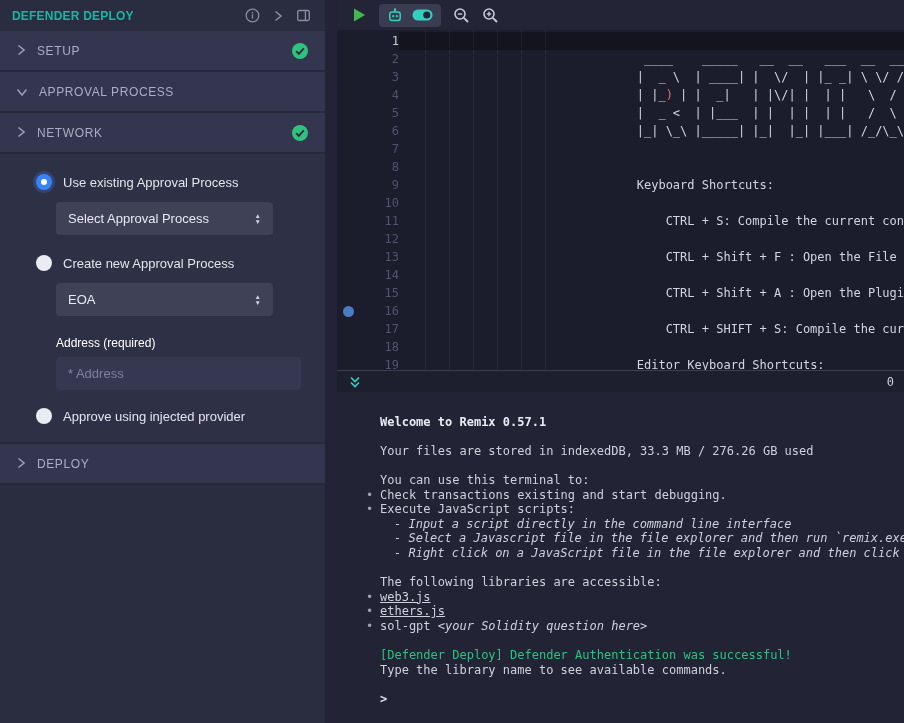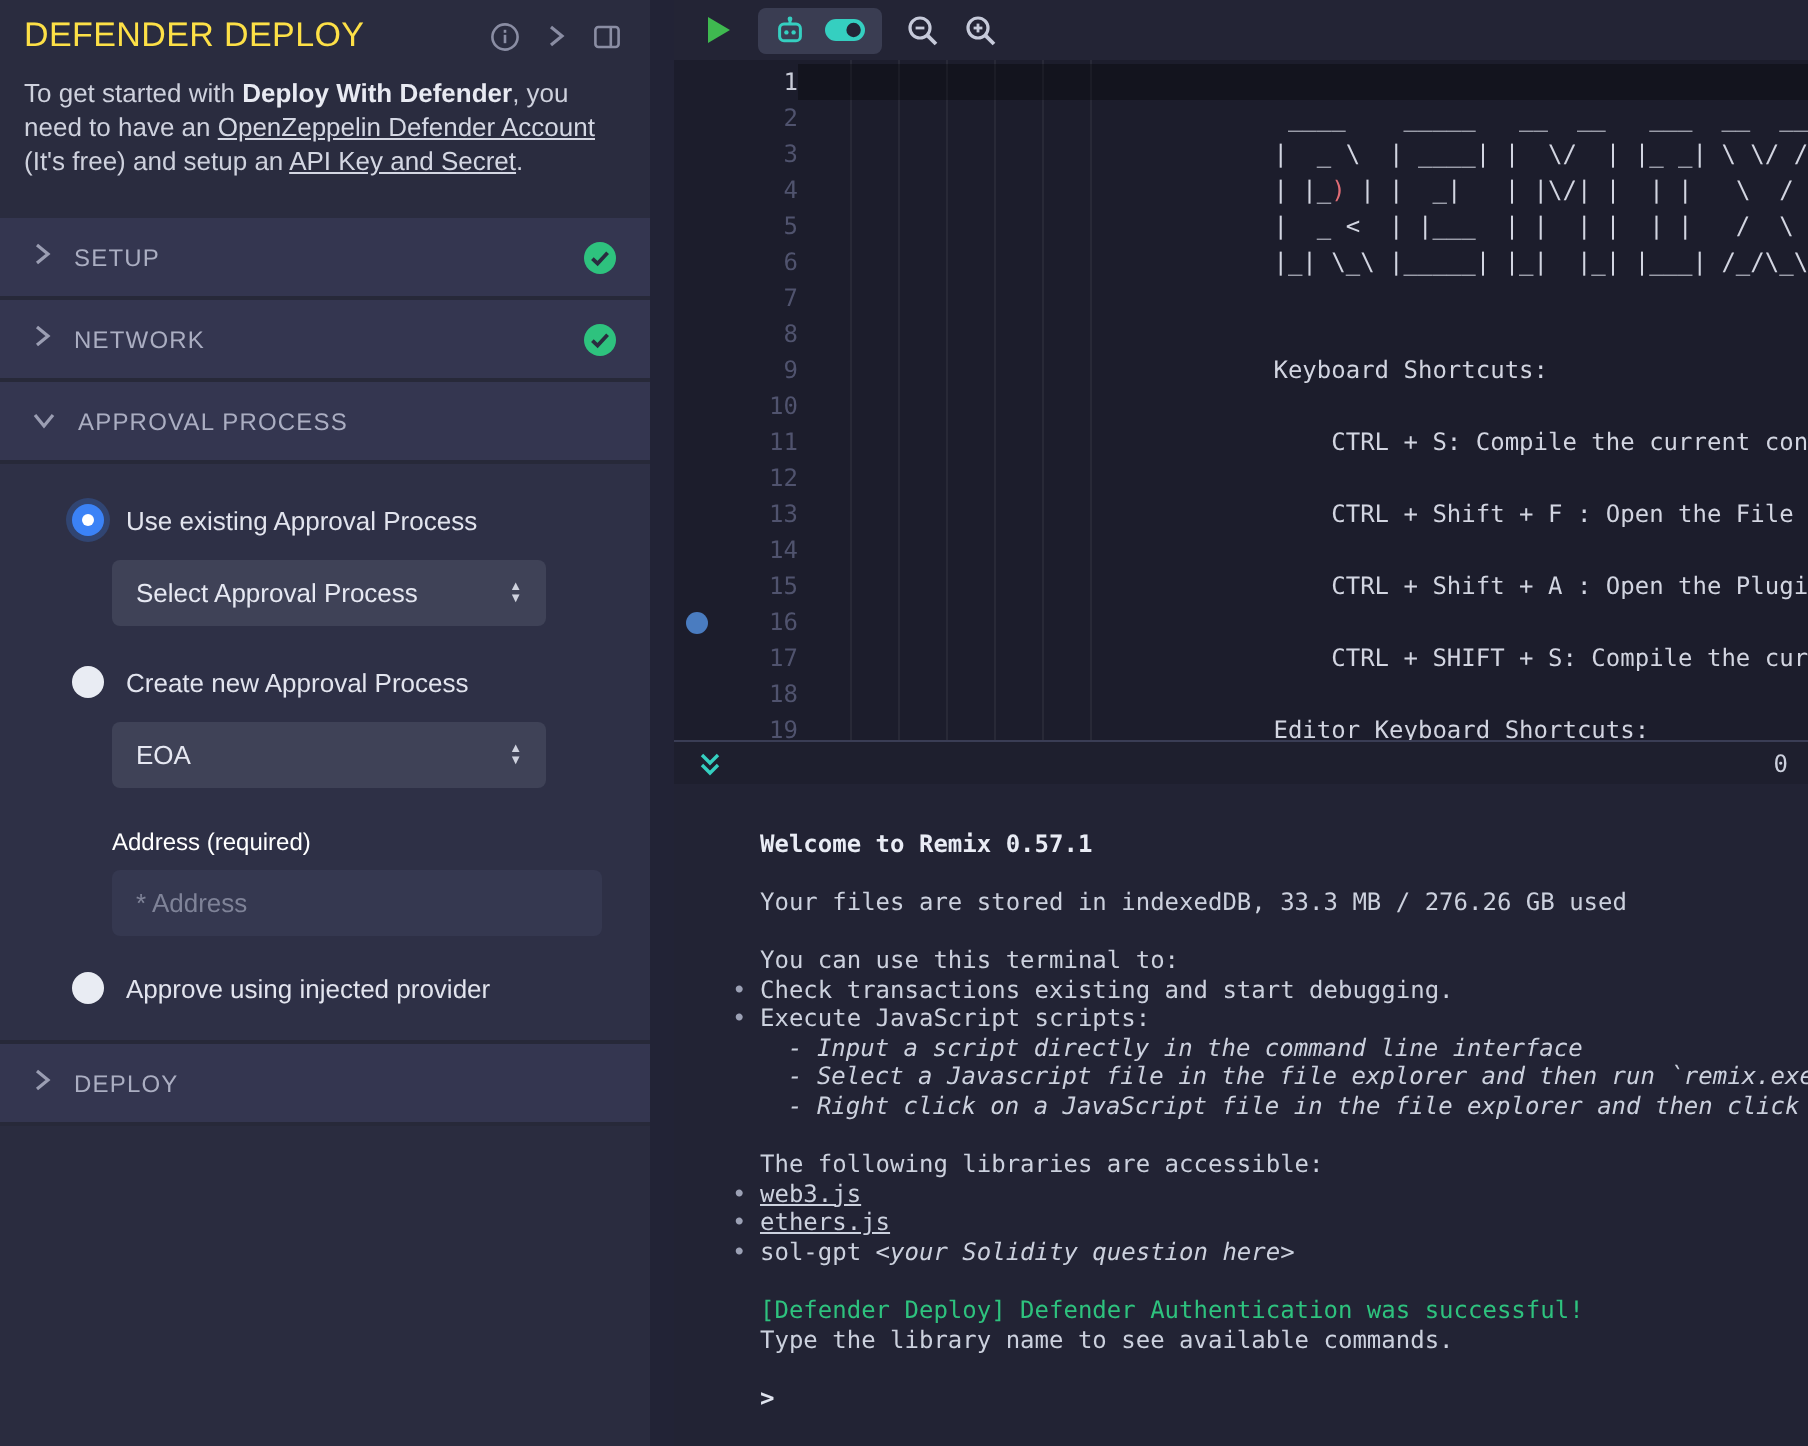--- a/index.html
+++ b/index.html
@@ -6,21 +6,21 @@
     --accent:#3b82f6; --success:#2ec27e; --teal:#35cfc0;
   }
   *{box-sizing:border-box}
   html,body{margin:0;padding:0;background:#222336;}
   body{width:904px;height:723px;overflow:hidden;font-family:"Liberation Sans",sans-serif;}
   .app{display:flex;width:904px;height:723px;}
 
   
   .sidebar{width:325px;flex-shrink:0;background:#2a2c3f;color:#cfd2de;display:flex;flex-direction:column;}
   .panel-head{display:flex;align-items:center;justify-content:space-between;padding:8px 14px 4px 12px;}
-  .panel-title{font-size:17px;font-weight:400;color:#fde047;margin:0;letter-spacing:.2px;}
+  .panel-title{font-size:12px;font-weight:700;color:#14b8a6;margin:0;letter-spacing:.2px;}
   .head-icons{display:flex;gap:12px;align-items:center;}
   .head-icons span{display:flex;cursor:pointer;}
   .intro{font-size:13px;line-height:17px;color:#ced1dd;margin:0;padding:6px 16px 16px 12px;}
   .intro b{color:#e8eaf2;}
   .intro a{color:#d4d7e3;text-decoration:underline;cursor:pointer;}
 
   .sections{margin-top:4px;}
   .section-head{height:41px;background:#343650;display:flex;align-items:center;gap:11px;padding:0 16px;border-bottom:2px solid #272939;cursor:pointer;}
   .sec-label{font-size:12px;color:#abaec2;letter-spacing:.6px;}
   .section-head .check{margin-left:auto;display:flex;}
@@ -93,61 +93,60 @@
         </span>
         <span>
           <svg width="15" height="15" viewBox="0 0 15 15">
               <rect x="1.7" y="2.5" width="11.6" height="10" rx="1.5" fill="none" stroke="#8a8da3" stroke-width="1.3"></rect>
               <line x1="9.4" y1="2.5" x2="9.4" y2="12.5" stroke="#8a8da3" stroke-width="1.3"></line>
             </svg>
         </span>
       </div>
     </div>
 
-    <p class="intro"><span>To get started with </span><b>Deploy With Defender</b><span>, you need to have an </span><a>OpenZeppelin Defender Account</a><span> (It's free) and setup an </span><a>API Key and Secret</a><span>.</span></p>
 
     <div class="sections">
 
       <div class="section-head">
         <span>
           <svg width="10" height="12" viewBox="0 0 10 12">
               <path d="M2.5 1.5 L8 6 L2.5 10.5" fill="none" stroke="#9b9eb3" stroke-width="1.6"></path>
             </svg>
         </span>
         <span class="sec-label">SETUP</span>
         <span class="check">
           <svg width="18" height="18" viewBox="0 0 18 18">
               <circle cx="9" cy="9" r="8" fill="#2ec27e"></circle>
               <path d="M5.2 9.3 L7.8 11.8 L12.8 6.4" fill="none" stroke="#2a2c3f" stroke-width="1.9"></path>
             </svg>
         </span>
       </div>
 
       <div class="section-head">
         <span>
+          <svg width="12" height="10" viewBox="0 0 12 10">
+              <path d="M1.5 2.5 L6 8 L10.5 2.5" fill="none" stroke="#9b9eb3" stroke-width="1.6"></path>
+            </svg>
+        </span>
+        <span class="sec-label">APPROVAL PROCESS</span>
+      </div>
+
+      <div class="section-head">
+        <span>
           <svg width="10" height="12" viewBox="0 0 10 12">
               <path d="M2.5 1.5 L8 6 L2.5 10.5" fill="none" stroke="#9b9eb3" stroke-width="1.6"></path>
             </svg>
         </span>
         <span class="sec-label">NETWORK</span>
         <span class="check">
           <svg width="18" height="18" viewBox="0 0 18 18">
               <circle cx="9" cy="9" r="8" fill="#2ec27e"></circle>
               <path d="M5.2 9.3 L7.8 11.8 L12.8 6.4" fill="none" stroke="#2a2c3f" stroke-width="1.9"></path>
             </svg>
         </span>
-      </div>
-
-      <div class="section-head">
-        <span>
-          <svg width="12" height="10" viewBox="0 0 12 10">
-              <path d="M1.5 2.5 L6 8 L10.5 2.5" fill="none" stroke="#9b9eb3" stroke-width="1.6"></path>
-            </svg>
-        </span>
-        <span class="sec-label">APPROVAL PROCESS</span>
       </div>
 
       <div class="section-body">
         <label class="radio-row">
           <span class="radio checked"></span>
           <span>Use existing Approval Process</span>
         </label>
         <div class="select">
           <span>Select Approval Process</span>
           <span class="arrows">

